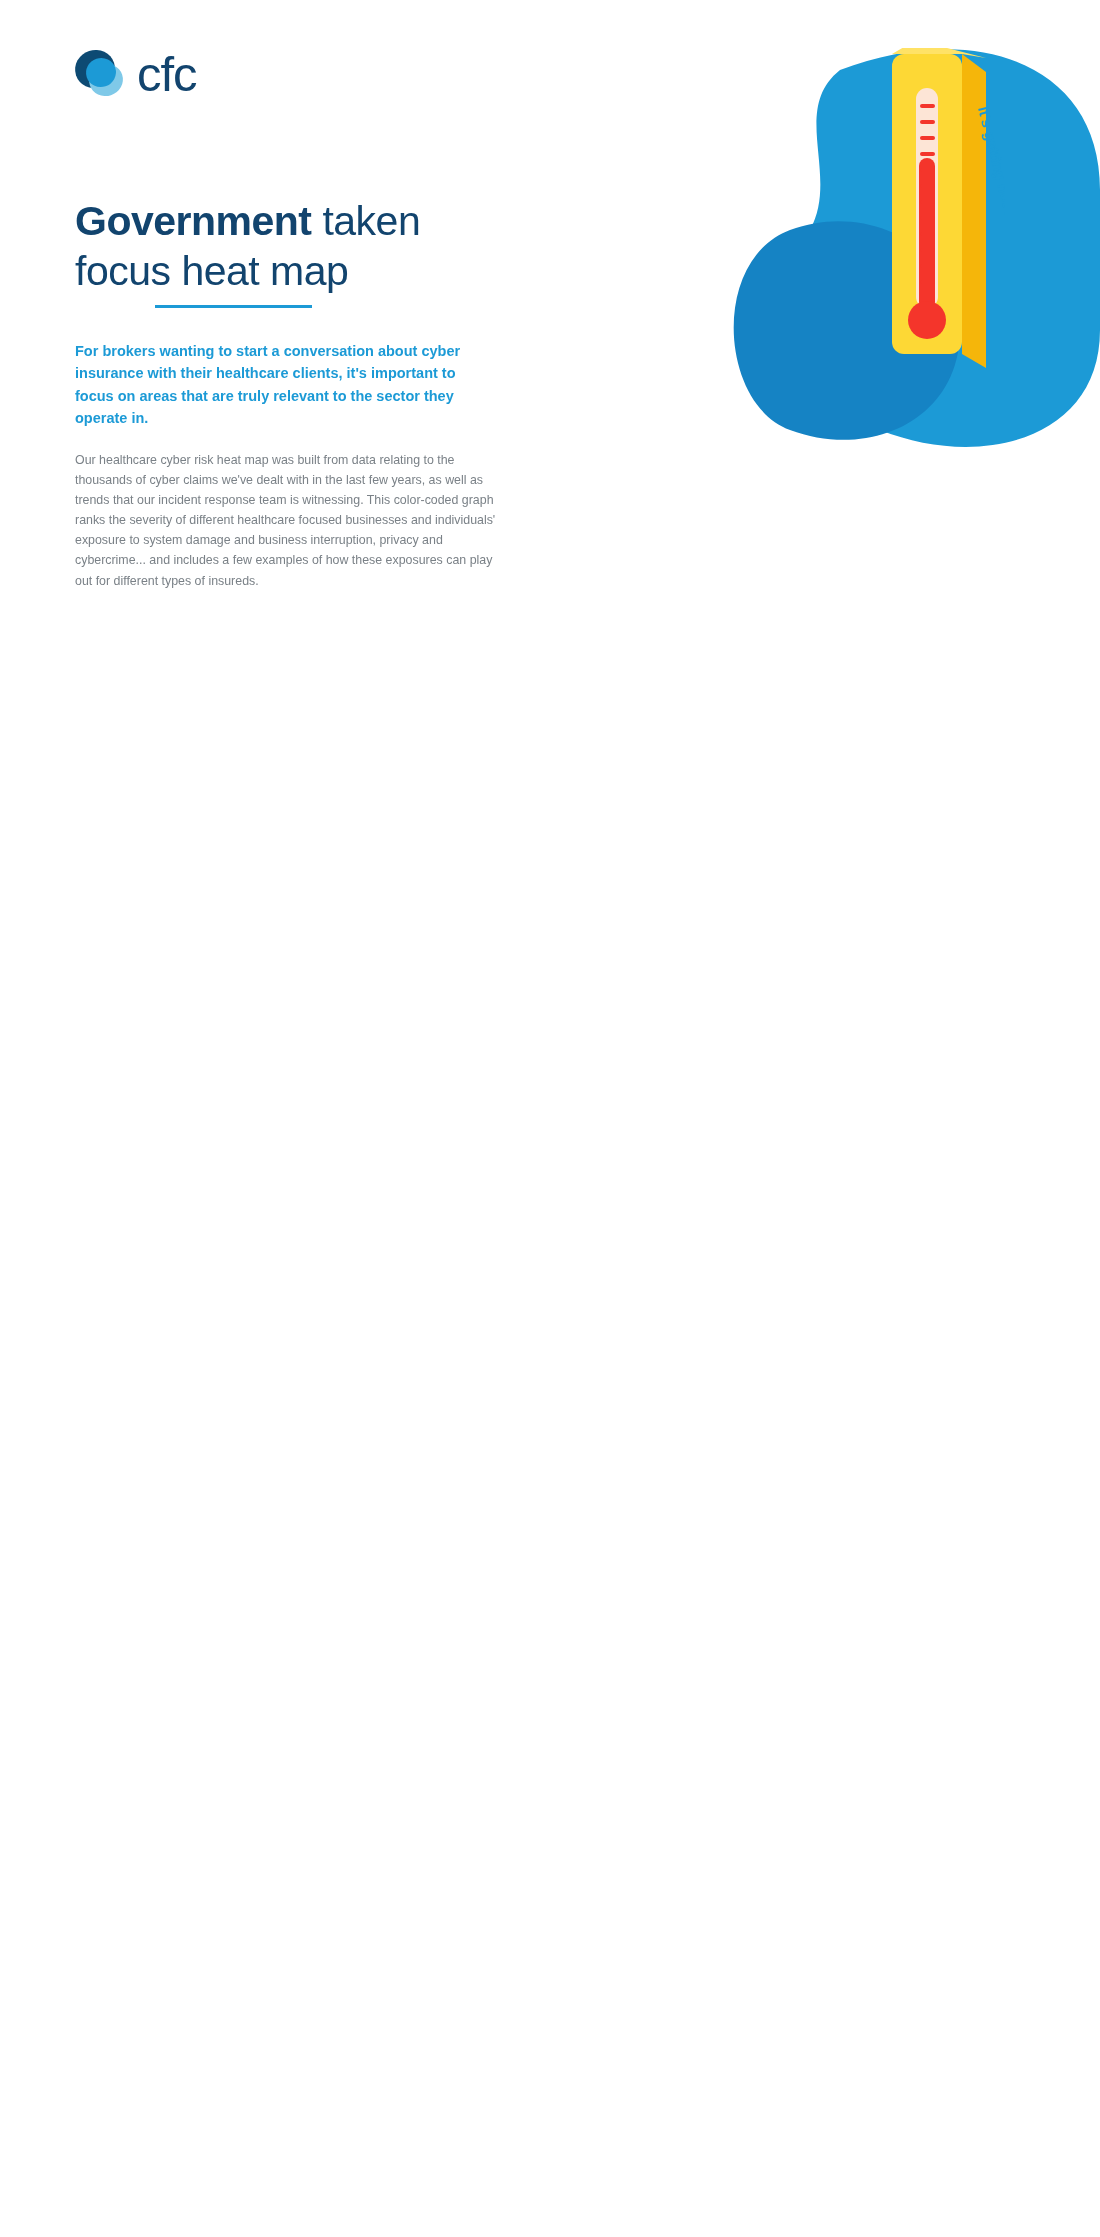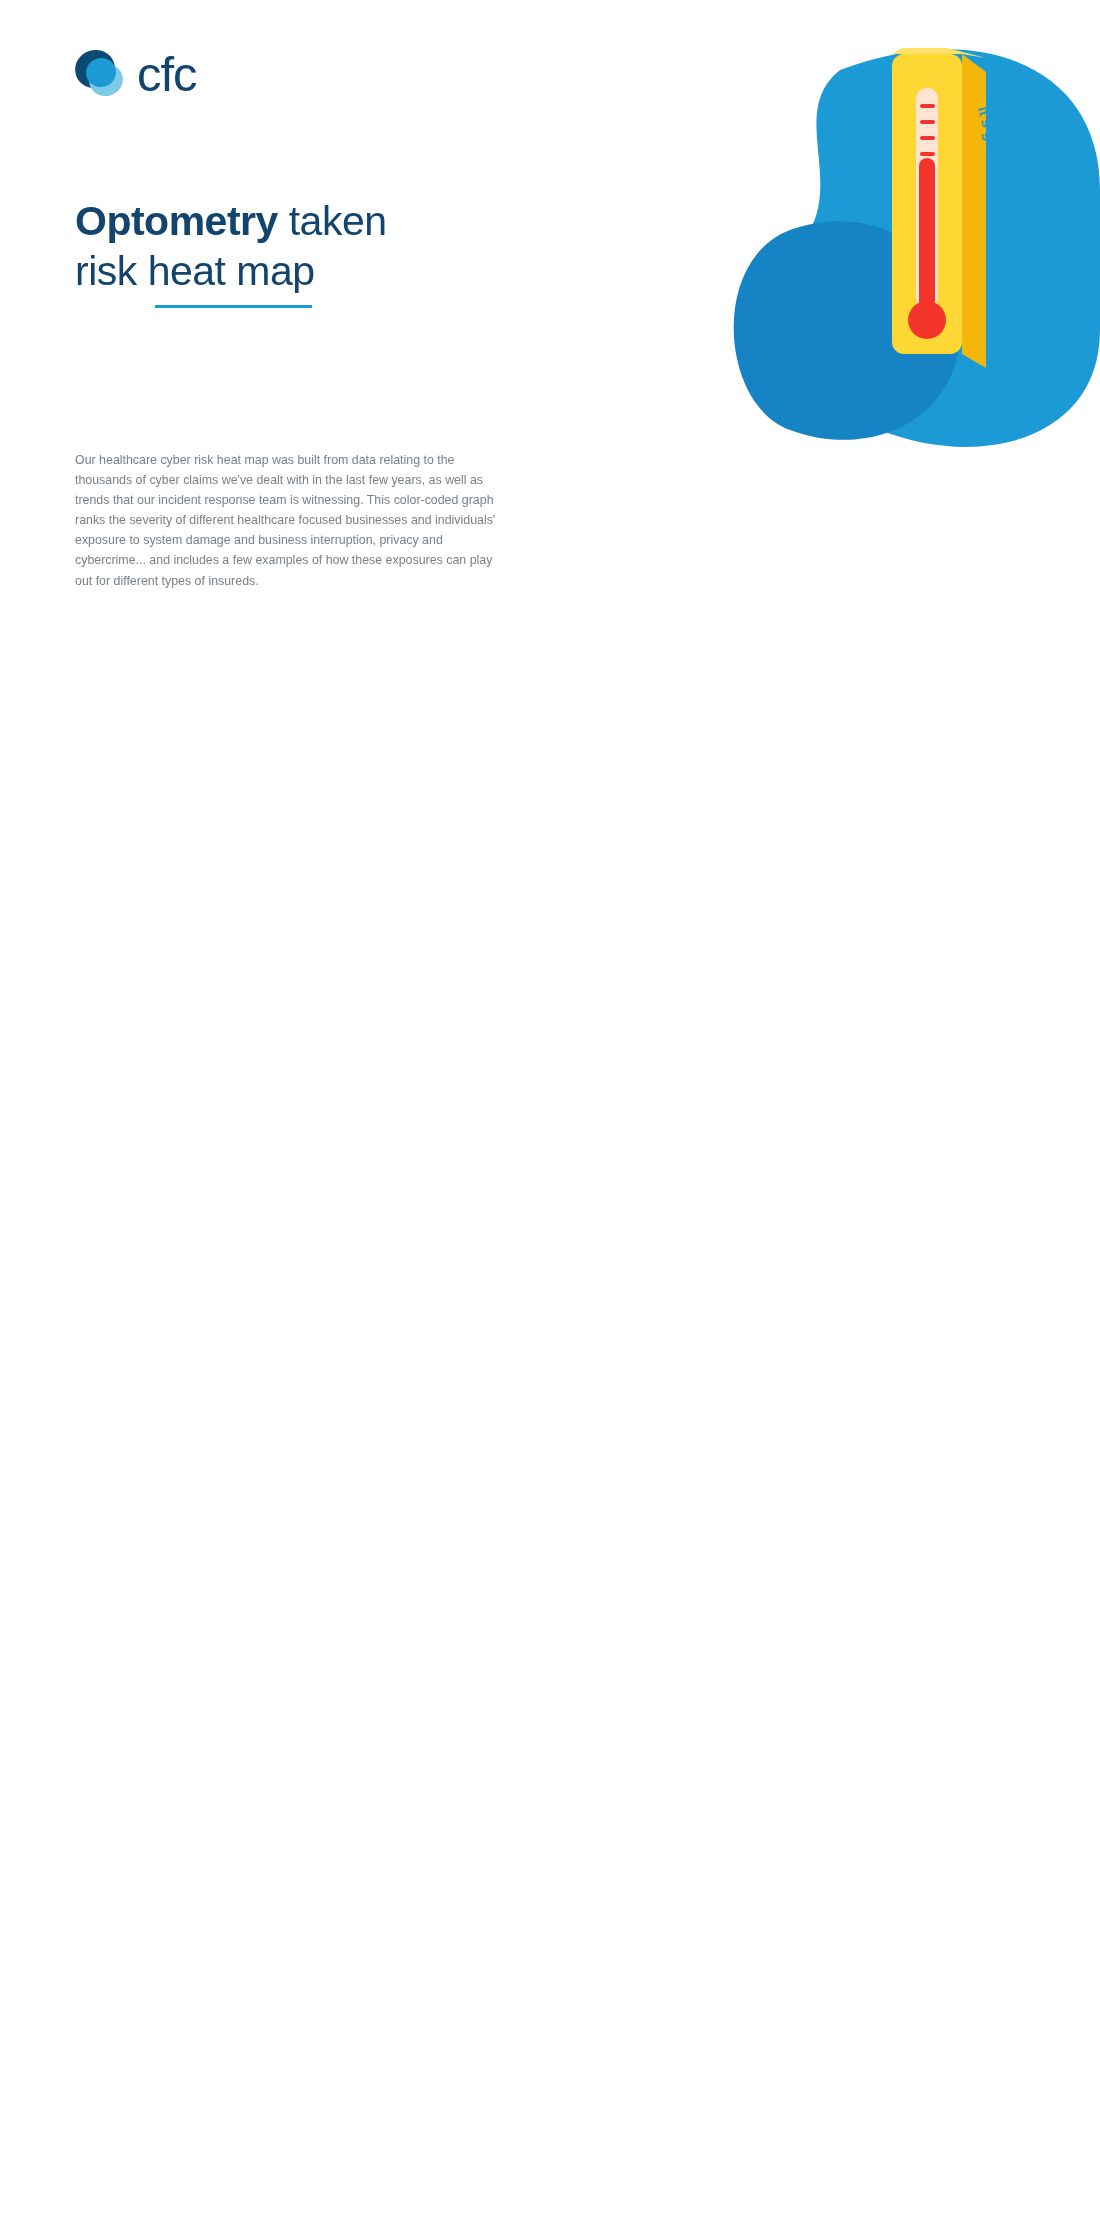--- a/index.html
+++ b/index.html
@@ -188,25 +188,26 @@
     <div class="logo">
       <span class="logo-mark">
         <span class="c1"></span>
           <span class="c2"></span>
           <span class="c3"></span>
       </span>
       <span class="logo-text">cfc</span>
     </div>
 
     <h1 class="title">
-      <b>Optometry</b><span> taken</span><br>
-      <span>risk heat map</span>
+      <b>Government</b><span> taken</span><br>
+      <span>focus heat map</span>
     </h1>
     <div class="title-underline"></div>
 
+    <p class="lede">For brokers wanting to start a conversation about cyber insurance with their healthcare clients, it's important to focus on areas that are truly relevant to the sector they operate in.</p>
     <p class="body-copy">Our healthcare cyber risk heat map was built from data relating to the thousands of cyber claims we've dealt with in the last few years, as well as trends that our incident response team is witnessing. This color-coded graph ranks the severity of different healthcare focused businesses and individuals' exposure to system damage and business interruption, privacy and cybercrime... and includes a few examples of how these exposures can play out for different types of insureds.</p>
   </div>
 
   <div class="steps-box">
     <div class="steps-title">Not sure where to start?</div>
     <div class="steps-sub">Follow these three easy steps:</div>
 
     <div class="step step1">
       <span class="num">1</span>
       <span class="txt">Find the sector</span>

